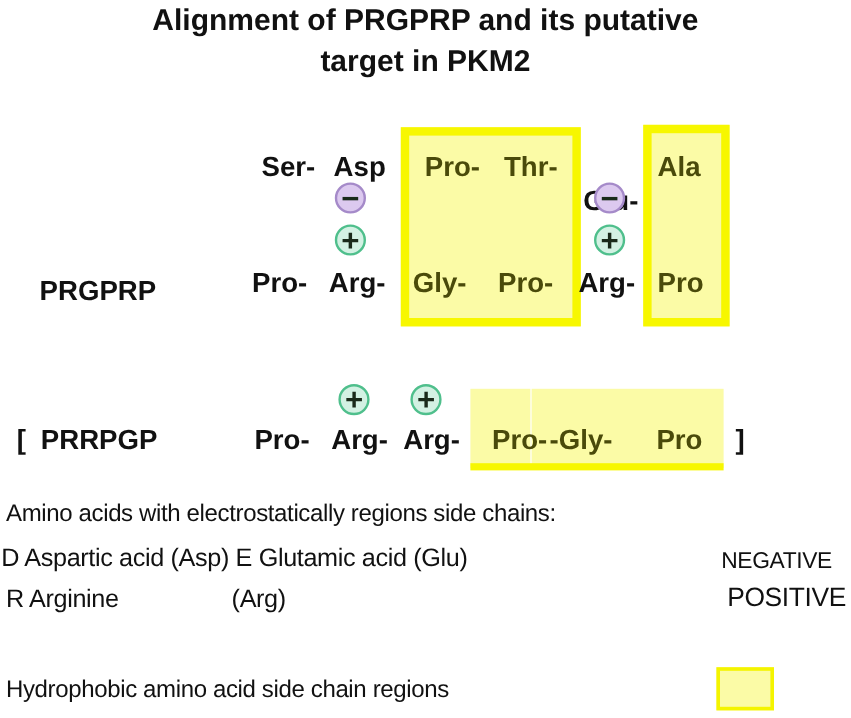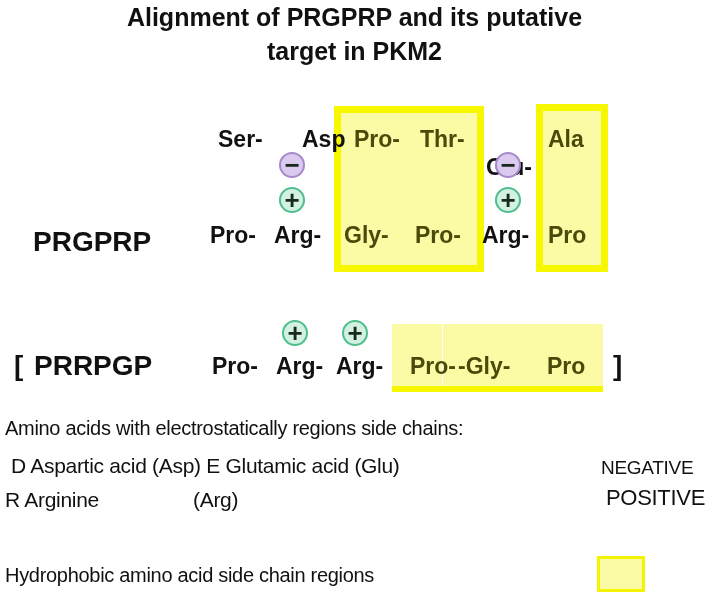--- a/index.html
+++ b/index.html
@@ -2,21 +2,21 @@
 <html><head>
 <meta charset="utf-8">
 <style>
   html, body { margin:0; padding:0; background:#ffffff; }
   body { width:709px; height:598px; position:relative; overflow:hidden;
          font-family:"Liberation Sans", sans-serif; color:#111; }
   .abs { position:absolute; }
   .title { left:0; width:709px; text-align:center; font-weight:bold; font-size:25px; line-height:30px; }
   .aa { font-weight:bold; font-size:23px; line-height:26px; white-space:nowrap; }
   .aa.hy { color:#4a4a0a; }
-  .label { font-weight:bold; font-size:28px; line-height:26px; }
+  .label { font-weight:bold; font-size:23px; line-height:26px; }
   .hbox { background:#fbfba6; border:7px solid #f7f700; box-sizing:border-box; }
   .hfill { background:#fbfba6; }
   .hline { background:#f7f700; }
   .charge { width:26px; height:26px; border-radius:50%; box-sizing:border-box;
             display:flex; align-items:center; justify-content:center;
             font-weight:bold; font-size:26px; line-height:1; color:#1a2a1a; }
   .neg { background:#dcc9ef; border:2px solid #a58ac9; }
   .pos { background:#d3f1e3; border:2px solid #4fbf8c; }
   .legend { font-family:"Liberation Sans", sans-serif; font-size:20px; line-height:24px; color:#111; white-space:nowrap; letter-spacing:-0.3px; }
   .legend.big { font-size:21px; }
@@ -25,21 +25,21 @@
 </head>
 <body>
 
 <div class="abs title" style="top:2px;">Alignment of PRGPRP and its putative</div>
 <div class="abs title" style="top:36px;">target in PKM2</div>
 
 <div class="abs hbox" style="left:334px; top:106px; width:150px; height:166px;"></div>
 <div class="abs hbox" style="left:536px; top:104px; width:72px; height:168px;"></div>
 
 <div class="abs aa" style="left:218px; top:126px;">Ser-</div>
-<div class="abs aa" style="left:278px; top:126px;margin-left:24px;">Asp</div>
+<div class="abs aa" style="left:278px; top:126px;">Asp</div>
 <div class="abs aa hy" style="left:354px; top:126px;">Pro-</div>
 <div class="abs aa hy" style="left:420px; top:126px;">Thr-</div>
 <div class="abs aa" style="left:486px; top:126px;margin-top:28px;">Glu-</div>
 <div class="abs aa hy" style="left:548px; top:126px;">Ala</div>
 
 <div class="abs charge neg" style="left:279px; top:152px;">−</div>
 <div class="abs charge neg" style="left:495px; top:152px;">−</div>
 <div class="abs charge pos" style="left:279px; top:187px;">+</div>
 <div class="abs charge pos" style="left:495px; top:187px;">+</div>
 
@@ -62,20 +62,20 @@
 <div class="abs label" style="left:34px; top:353px;">PRRPGP</div>
 <div class="abs aa" style="left:212px; top:353px;">Pro-</div>
 <div class="abs aa" style="left:276px; top:353px;">Arg-</div>
 <div class="abs aa" style="left:336px; top:353px;">Arg-</div>
 <div class="abs aa hy" style="left:410px; top:353px;">Pro-</div>
 <div class="abs aa hy" style="left:458px; top:353px;text-align:right;">-Gly-</div>
 <div class="abs aa hy" style="left:547px; top:353px;">Pro</div>
 <div class="abs label" style="left:613px; top:353px;">]</div>
 
 <div class="abs legend" style="left:5px; top:416px; font-size:20px;">Amino acids with electrostatically regions side chains:</div>
-<div class="abs legend big" style="left:11px; top:454px;">D Aspartic acid (Asp)  E Glutamic acid (Glu)</div>
+<div class="abs legend big" style="left:1px; top:454px;">D Aspartic acid (Asp)  E Glutamic acid (Glu)</div>
 <div class="abs legend" style="left:601px; top:456px; font-size:19px;">NEGATIVE</div>
 <div class="abs legend big" style="left:5px; top:488px;">R  Arginine</div>
 <div class="abs legend big" style="left:193px; top:488px;">(Arg)</div>
 <div class="abs legend" style="left:606px; top:486px; font-size:22px;">POSITIVE</div>
 
 <div class="abs legend" style="left:5px; top:563px; font-size:20px;">Hydrophobic amino acid side chain regions</div>
 <div class="abs swatch" style="left:597px; top:556px;"></div>
 
 </body></html>

